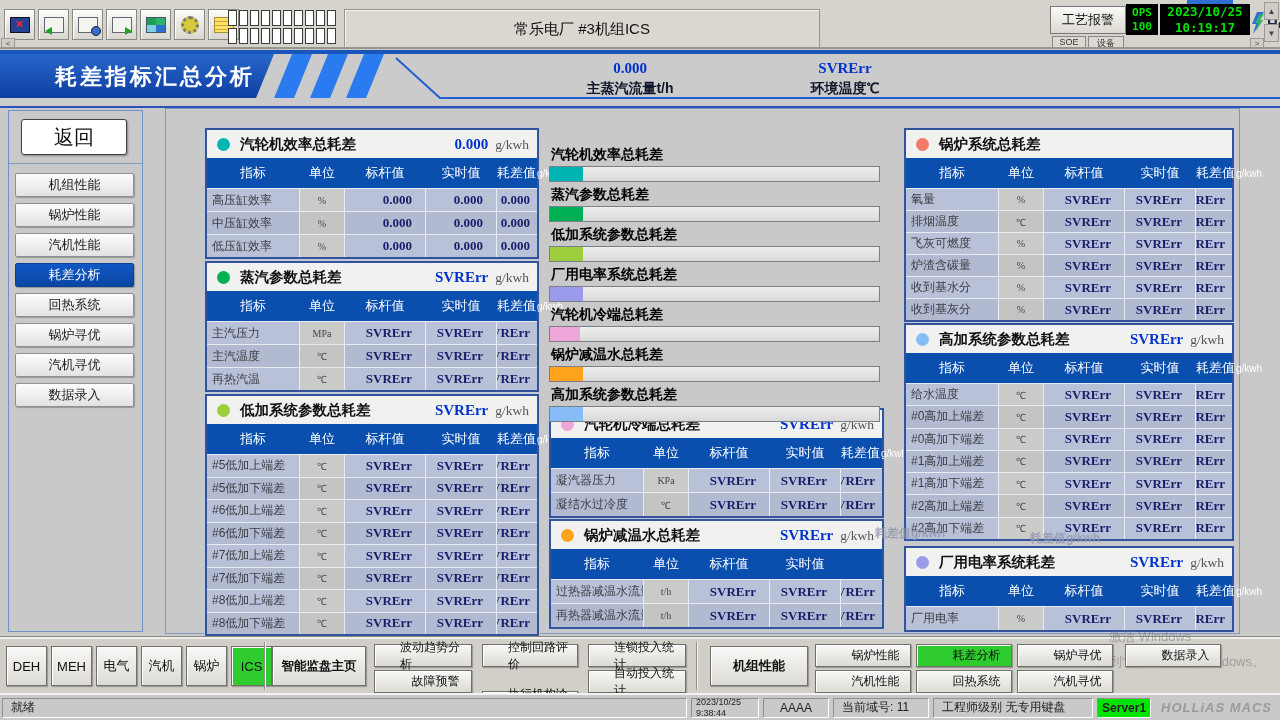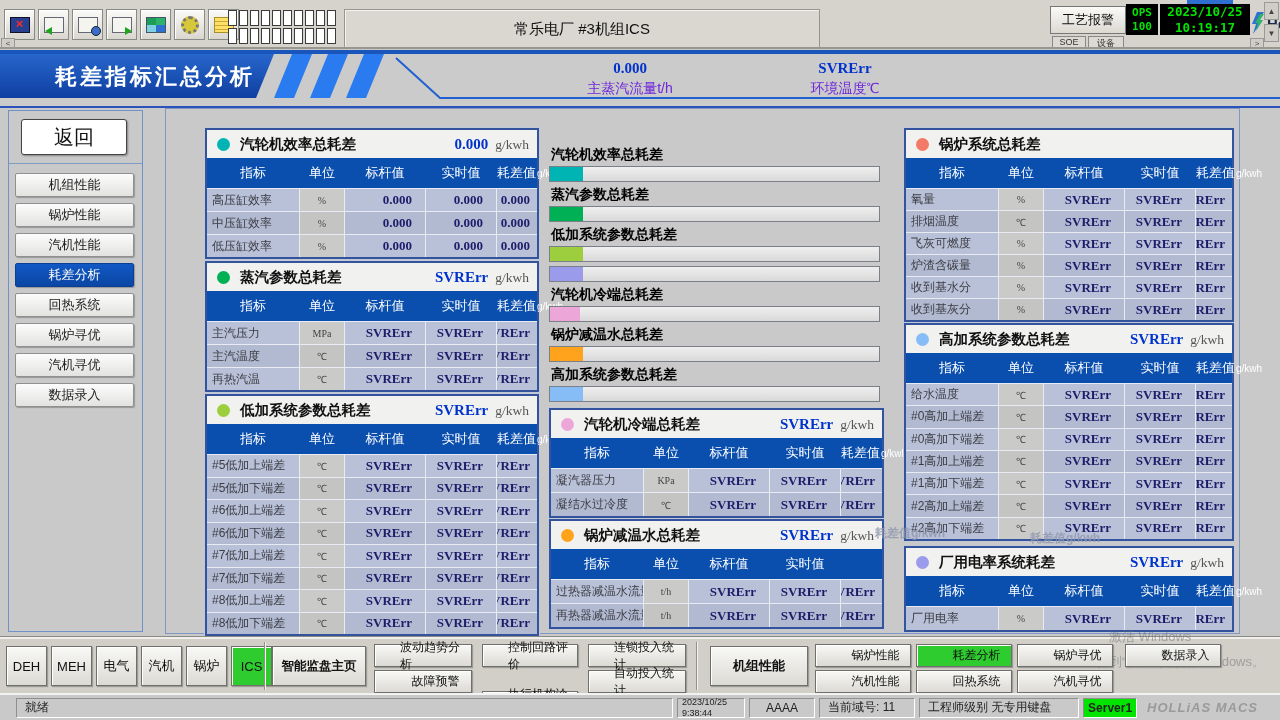--- a/index.html
+++ b/index.html
@@ -47,21 +47,21 @@
         display:flex;align-items:center;justify-content:center;}
   .corner-strip{position:absolute;left:1187px;top:0;width:46px;height:4px;background:#2f6fd0;}
 
   
   .header{position:absolute;left:0;top:50px;width:1280px;height:52px;background:#cbcbcb;
         border-top:4px solid #1a55bc;border-bottom:2px solid #2a52b8;}
   .hdr-svg{position:absolute;left:0;top:0;}
   .hdr-title{position:absolute;left:55px;top:8px;font-size:22px;font-weight:bold;color:#fff;letter-spacing:3px;}
   .metric{position:absolute;top:6px;text-align:center;}
   .metric .mv{font-family:"Liberation Serif",serif;font-weight:bold;font-size:15px;color:#0033cc;}
-  .metric .ml{font-size:14px;font-weight:normal;color:#6d28d9;margin-top:3px;}
+  .metric .ml{font-size:14px;font-weight:bold;color:#0f172a;margin-top:3px;}
 
   
   .sidebar{position:absolute;left:8px;top:110px;width:133px;height:520px;border:1px solid #6f92c8;background:#c9c9c9;}
   .back-btn{position:absolute;left:12px;top:8px;width:104px;height:34px;background:#fff;border:1px solid #444;
         border-radius:3px;display:flex;align-items:center;justify-content:center;font-size:20px;color:#111;
         box-shadow:1px 1px 2px rgba(0,0,0,.35);}
   .side-sep{position:absolute;left:0;top:52px;width:100%;border-top:1px solid #7f9cc5;}
   .side-menu{position:absolute;left:6px;top:62px;width:119px;display:flex;flex-direction:column;gap:6px;}
   .side-btn{height:22px;background:linear-gradient(#fcfcfc,#e2e2e0);border:1px solid #909090;border-radius:2px;
         display:flex;align-items:center;justify-content:center;font-size:13px;color:#222;
@@ -116,21 +116,21 @@
   .home-btn{position:absolute;left:272px;top:7px;width:92px;height:38px;font-size:12.5px;font-weight:bold;}
   .unit-btn{position:absolute;left:710px;top:7px;width:96px;height:38px;font-size:13px;font-weight:bold;}
   .bgrid{position:absolute;top:5px;display:flex;}
   .bcol{display:flex;flex-direction:column;gap:3px;}
   .bcol .bbtn{height:21px;font-size:12px;font-weight:normal;padding-left:25px;}
   .bdiv{position:absolute;top:3px;height:48px;width:0;border-left:1px solid #918f89;border-right:1px solid #f4f3f0;}
   .watermark{position:absolute;color:rgba(110,110,110,.5);font-size:13px;white-space:nowrap;margin-left:16px;}
 
   
   .statusbar{position:absolute;left:0;top:693px;width:1280px;height:27px;background:#c9c9c9;
-        border-top:2px solid #f2f2f2;display:flex;align-items:center;padding:0 16px;gap:4px;box-sizing:border-box;}
+        border-top:2px solid #f2f2f2;display:flex;align-items:center;padding:0 2px;gap:4px;box-sizing:border-box;}
   .scell{border:1px solid;border-color:#8f8f8f #fff #fff #8f8f8f;height:20px;display:flex;align-items:center;
         padding:0 8px;font-size:12px;color:#222;box-sizing:border-box;white-space:nowrap;}
   .scell.ready{flex:1;}
   .scell.dt2{flex-direction:column;align-items:flex-start;justify-content:center;font-size:9px;line-height:1.2;width:68px;padding:0 4px;}
   .scell.server{background:#00e400;font-weight:bold;justify-content:center;width:54px;}
   .brandtxt{color:#9a9a9a;font-weight:bold;font-style:italic;font-size:13px;letter-spacing:1px;padding:0 6px;}
 </style>
 </head>
 <body>
 
@@ -616,20 +616,21 @@
           <div class="bar-fill" style="width: 10%; background: rgb(0, 176, 85);"></div>
         </div>
       </div>
       <div class="bar-group">
         <div class="bar-label">低加系统参数总耗差</div>
         <div class="bar-track">
           <div class="bar-fill" style="width: 10%; background: rgb(156, 206, 62);"></div>
         </div>
       </div>
       <div class="bar-group">
+        <div class="bar-label">厂用电率系统总耗差</div>
         <div class="bar-track">
           <div class="bar-fill" style="width: 10%; background: rgb(155, 155, 236);"></div>
         </div>
       </div>
       <div class="bar-group">
         <div class="bar-label">汽轮机冷端总耗差</div>
         <div class="bar-track">
           <div class="bar-fill" style="width: 9%; background: rgb(237, 166, 216);"></div>
         </div>
       </div>

